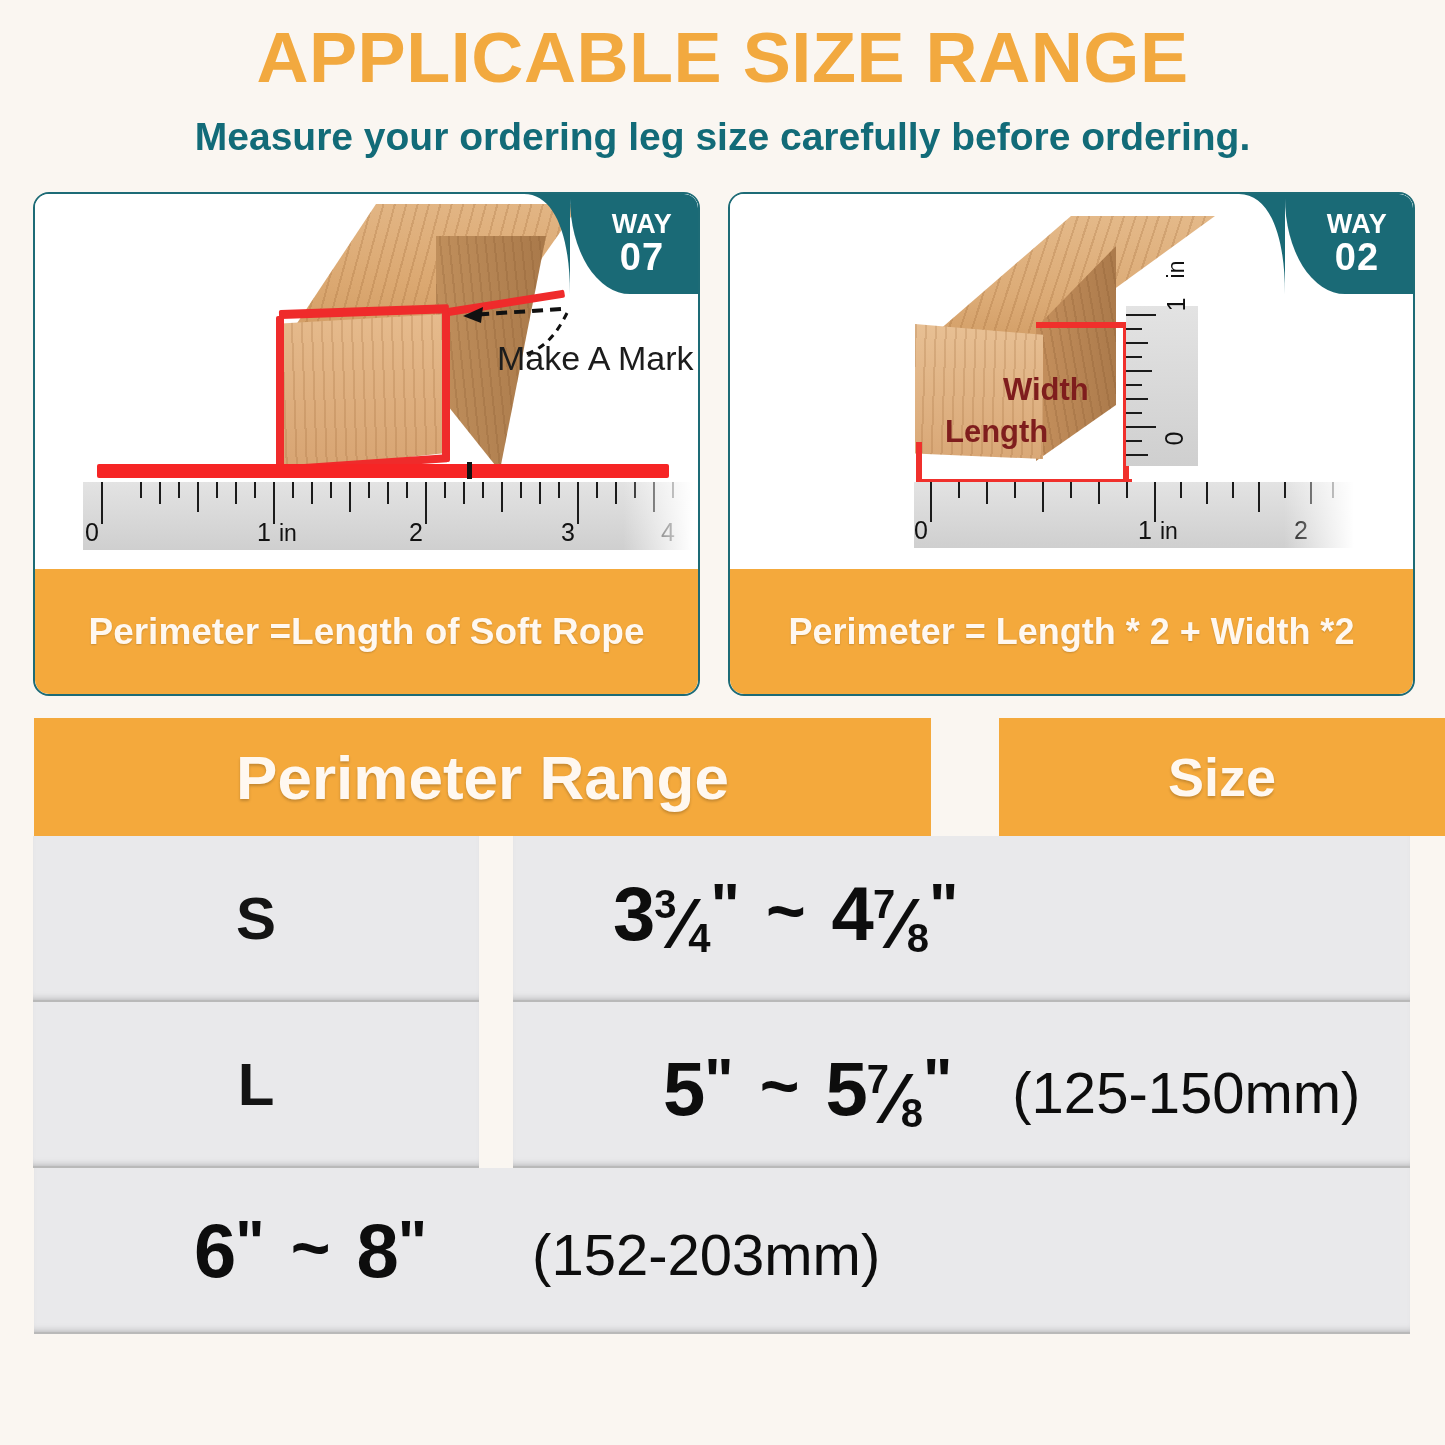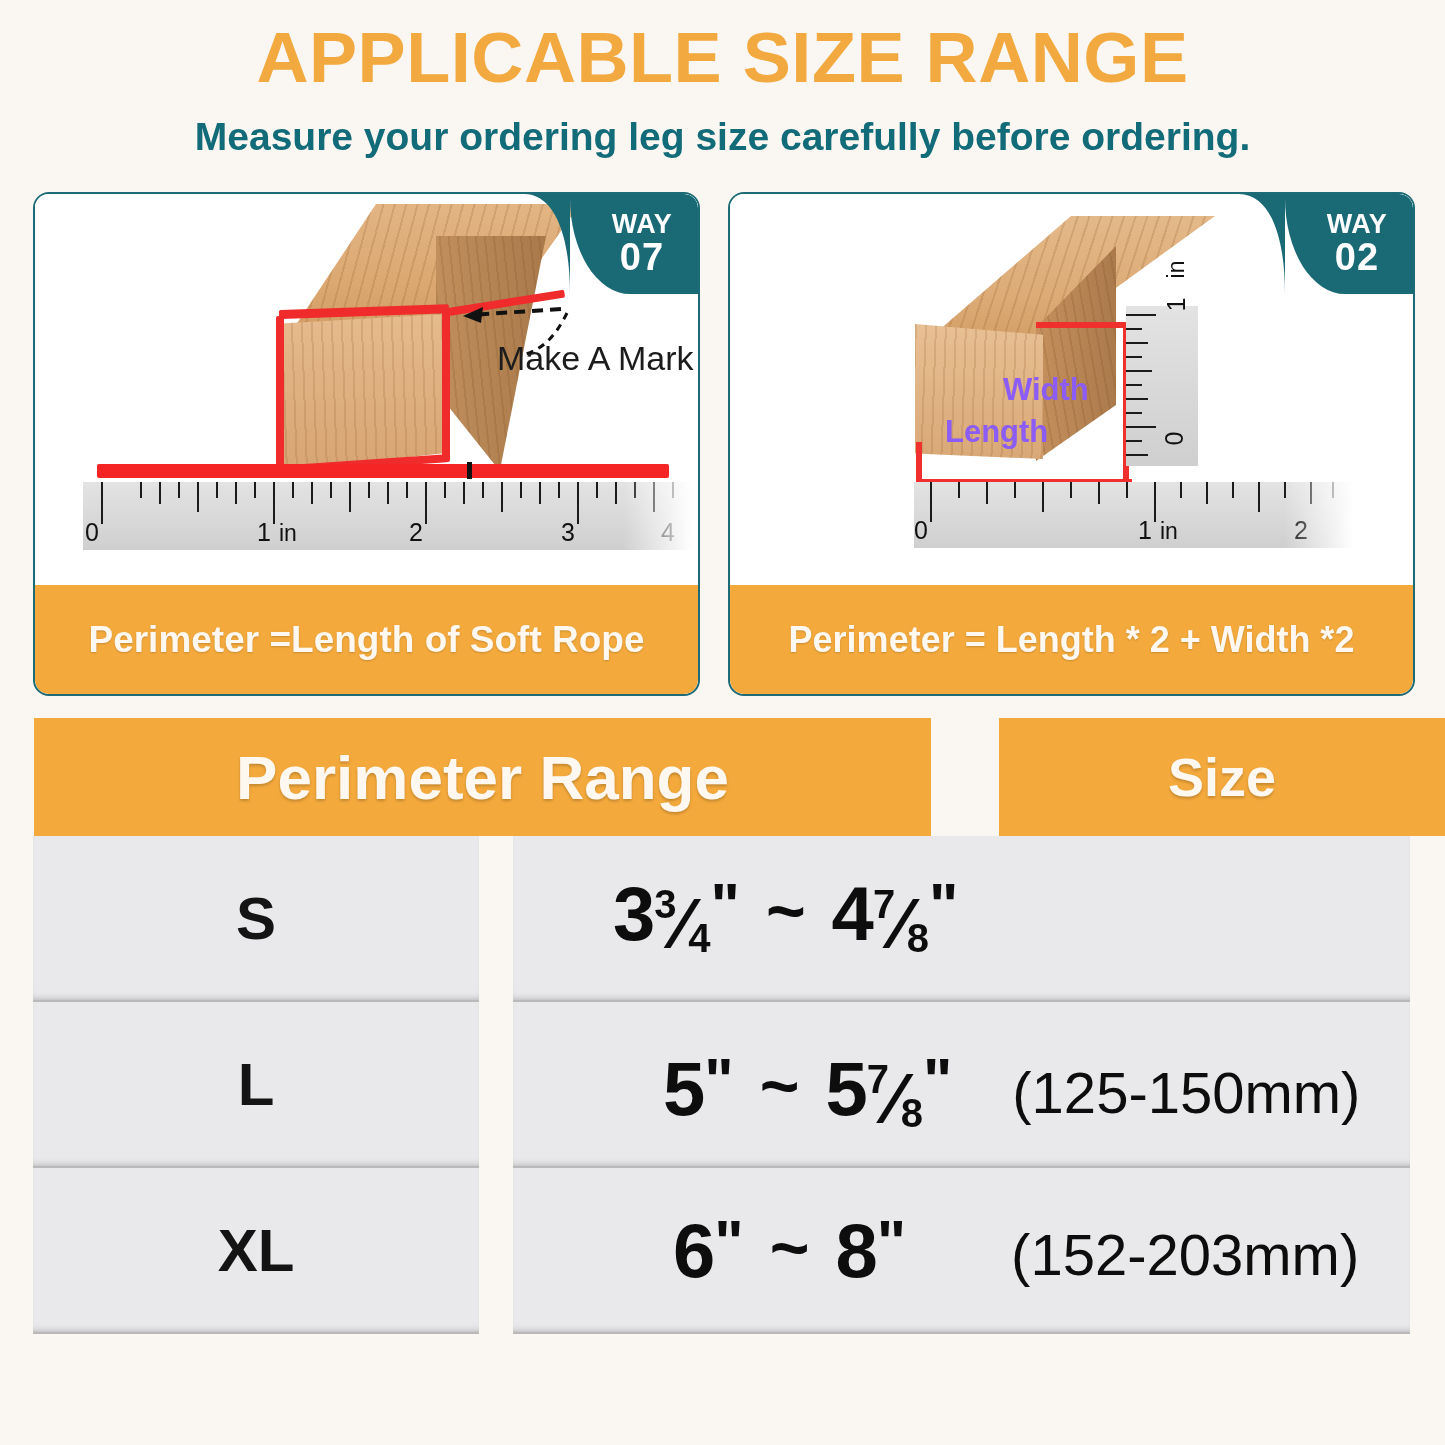--- a/index.html
+++ b/index.html
@@ -46,21 +46,21 @@
     padding-left:16px;box-sizing:border-box;
   }
   .badge .way{font-size:27px;font-weight:bold;line-height:1;letter-spacing:0.5px;}
   .badge .num{font-size:38px;font-weight:bold;line-height:1.05;letter-spacing:1px;}
   .badge-notch{
     position:absolute;top:0;right:128px;width:46px;height:100px;pointer-events:none;
   }
 
   
   .caption{
-    position:absolute;left:0;right:0;bottom:0;height:109px;
+    position:absolute;left:0;right:0;bottom:0;height:125px;
     background:#f4a93c;color:#fff8f0;
     display:flex;align-items:center;justify-content:center;
     font-size:37px;font-weight:bold;
     border-bottom-left-radius:14px;border-bottom-right-radius:14px;
     text-shadow:0 1px 2px rgba(0,0,0,.18);
     white-space:nowrap;
   }
   .panel.right .caption{font-size:36px;}
 
   
@@ -123,21 +123,21 @@
   .w2-face .grain{position:absolute;inset:0;
     background:repeating-linear-gradient(92deg, rgba(150,95,45,.20) 0 2px, rgba(255,255,255,0) 2px 10px);}
   .w2-side{
     position:absolute;left:121px;top:30px;width:80px;height:215px;
     background:linear-gradient(90deg,#c5905d,#ab7a4b);
     clip-path:polygon(0% 38%,100% 0%,100% 74%,0% 100%);
   }
   .w2-side .grain{position:absolute;inset:0;
     background:repeating-linear-gradient(80deg, rgba(120,75,35,.18) 0 2px, rgba(255,255,255,0) 2px 9px);}
 
-  .dimlabel{position:absolute;color:#8b5cf6;font-size:31px;font-weight:bold;
+  .dimlabel{position:absolute;color:#7f1d1d;font-size:31px;font-weight:bold;
     font-family:"Liberation Sans", sans-serif;}
   .redbox{position:absolute;border:3px solid #f0302c;}
 
   
   .table{position:absolute;left:0px;top:718px;width:1445px;}
   .trow{position:relative;display:flex;height:unset;}
   .cell{position:relative;box-sizing:border-box;}
   .c-size{width:446px;margin-left:33px;}
   .c-range{flex:1;margin-left:34px;margin-right:35px;}
 
@@ -396,23 +396,20 @@
             <span class="sl">⁄</span>
             <span class="d">8</span>
           </span>
           <span class="qt">"</span>
           <span class="mm">(125-150mm)</span>
         </span>
       </div>
     </div>
 
     <div class="trow xl-row">
-      <div class="cell c-size body size">
-        <span class="size-label">XL</span>
-      </div>
       <div class="cell c-range body range">
         <span class="rangecell">
           <span class="big">6</span>
           <span class="qt">"</span>
           <span class="tilde">~</span>
           <span class="big">8</span>
           <span class="qt">"</span>
           <span class="mm">(152-203mm)</span>
         </span>
       </div>

